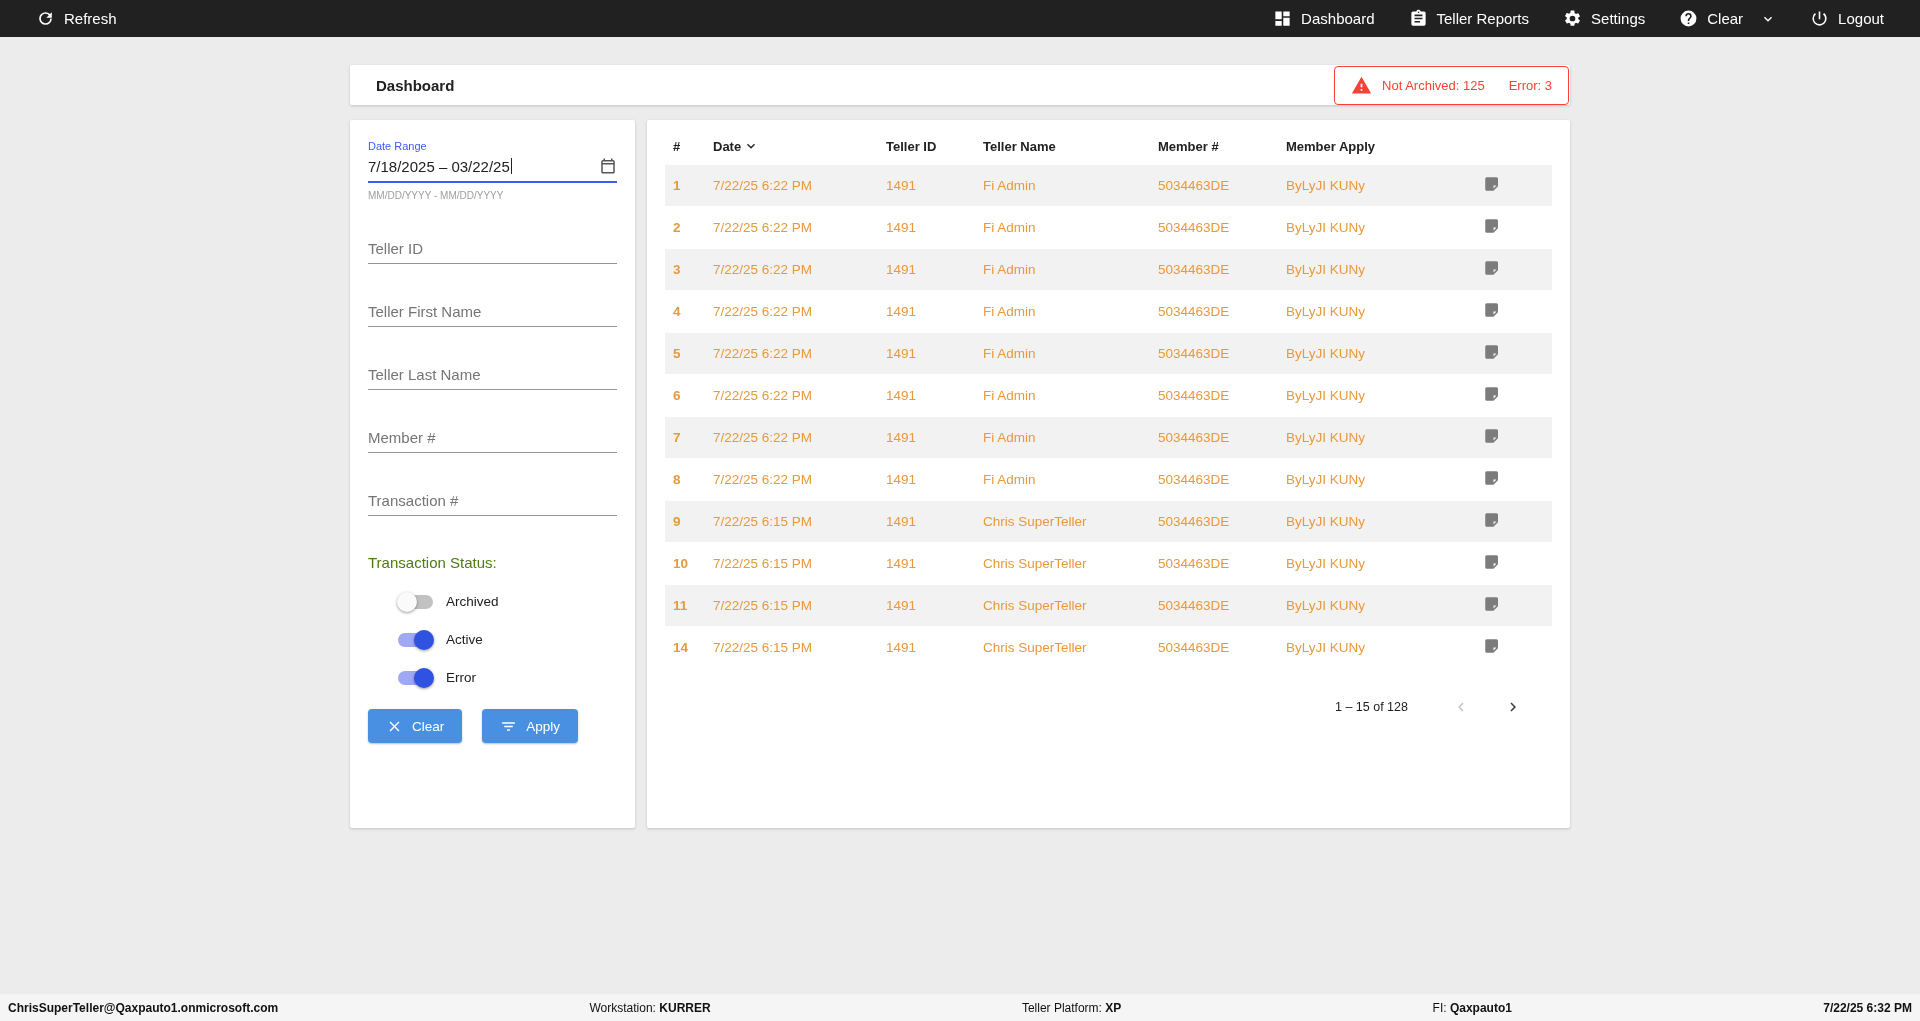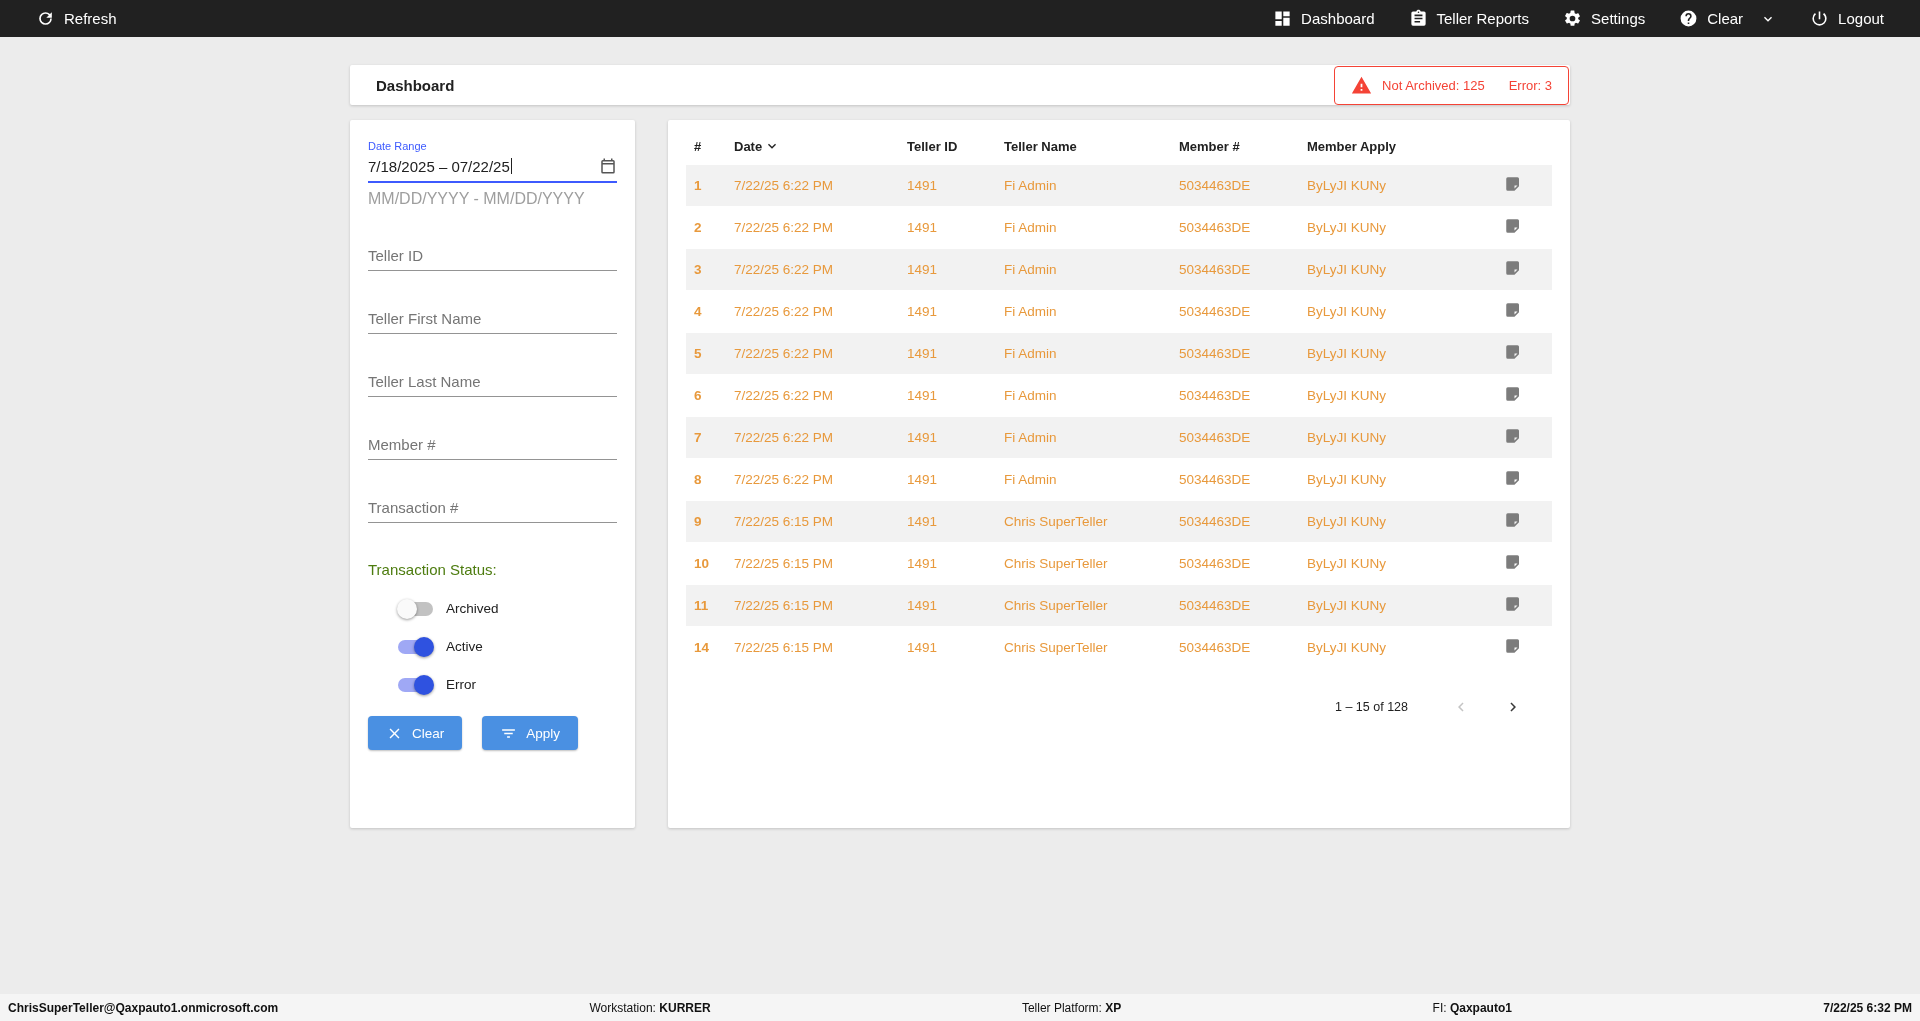--- a/index.html
+++ b/index.html
@@ -37,35 +37,35 @@
   .page-title { font-size: 15px; font-weight: bold; color: #212121; }
 
   .alert {
     display: flex; align-items: center; gap: 10px;
     border: 1px solid #f44336; border-radius: 4px; background: #fff;
     color: #f44336; font-size: 13px; padding: 8px 16px; margin-right: 1px;
   }
   .alert svg { width: 21px; height: 21px; fill: #f44336; }
   .alert .gap { display: inline-block; width: 10px; }
 
-  .body-row { display: flex; gap: 33px; margin-top: 15px; height: 708px; align-items: stretch; }
+  .body-row { display: flex; gap: 12px; margin-top: 15px; height: 708px; align-items: stretch; }
 
   
   .filters { width: 285px; padding: 20px 18px; flex: 0 0 auto; }
 
   .dr-label { color: #3d5afe; font-size: 11px; }
   .dr-field {
     display: flex; align-items: center;
     border-bottom: 2px solid #3d5afe; padding: 5px 0 6px;
   }
   .dr-value { font-size: 15px; color: #212121; }
   .dr-caret { display: inline-block; width: 1.5px; height: 16px; background: #212121; margin-left: 1px; vertical-align: middle; }
   .dr-cal { margin-left: auto; background: none; border: none; padding: 0; cursor: pointer; display: flex; }
   .dr-cal svg { width: 18px; height: 18px; fill: #555; }
-  .dr-hint { color: #9e9e9e; font-size: 16px; margin-top: 7px; }
+  .dr-hint { color: #9e9e9e; font-size: 10px; margin-top: 7px; }
 
   .filter-input { margin-top: 33px; }
   .filter-input input {
     width: 100%; border: none; border-bottom: 1px solid #949494;
     background: transparent; font-family: inherit; font-size: 15px;
     padding: 6px 0; color: #212121; outline: none;
   }
   .filter-input input::placeholder { color: #757575; opacity: 1; }
 
   .status-label { margin-top: 38px; font-size: 15px; color: #4d7c0f; }
@@ -204,21 +204,21 @@
       <span class="gap"></span>
       <span style="margin-left:-6px">Error: 3</span>
     </div>
   </div>
 
   <div class="body-row">
     <aside class="card filters">
       <div>
         <div class="dr-label">Date Range</div>
         <div class="dr-field">
-          <span class="dr-value">7/18/2025 – 07/22/25</span>
+          <span class="dr-value">7/18/2025 – 03/22/25</span>
           <span class="dr-caret"></span>
           <button class="dr-cal">
               <svg viewBox="0 0 24 24">
                 <path d="M19 4h-1V2h-2v2H8V2H6v2H5a2 2 0 0 0-2 2v14a2 2 0 0 0 2 2h14a2 2 0 0 0 2-2V6a2 2 0 0 0-2-2zm0 16H5V10h14v10zM5 8V6h14v2H5z"></path>
               </svg>
             </button>
         </div>
         <div class="dr-hint">MM/DD/YYYY - MM/DD/YYYY</div>
       </div>
 

